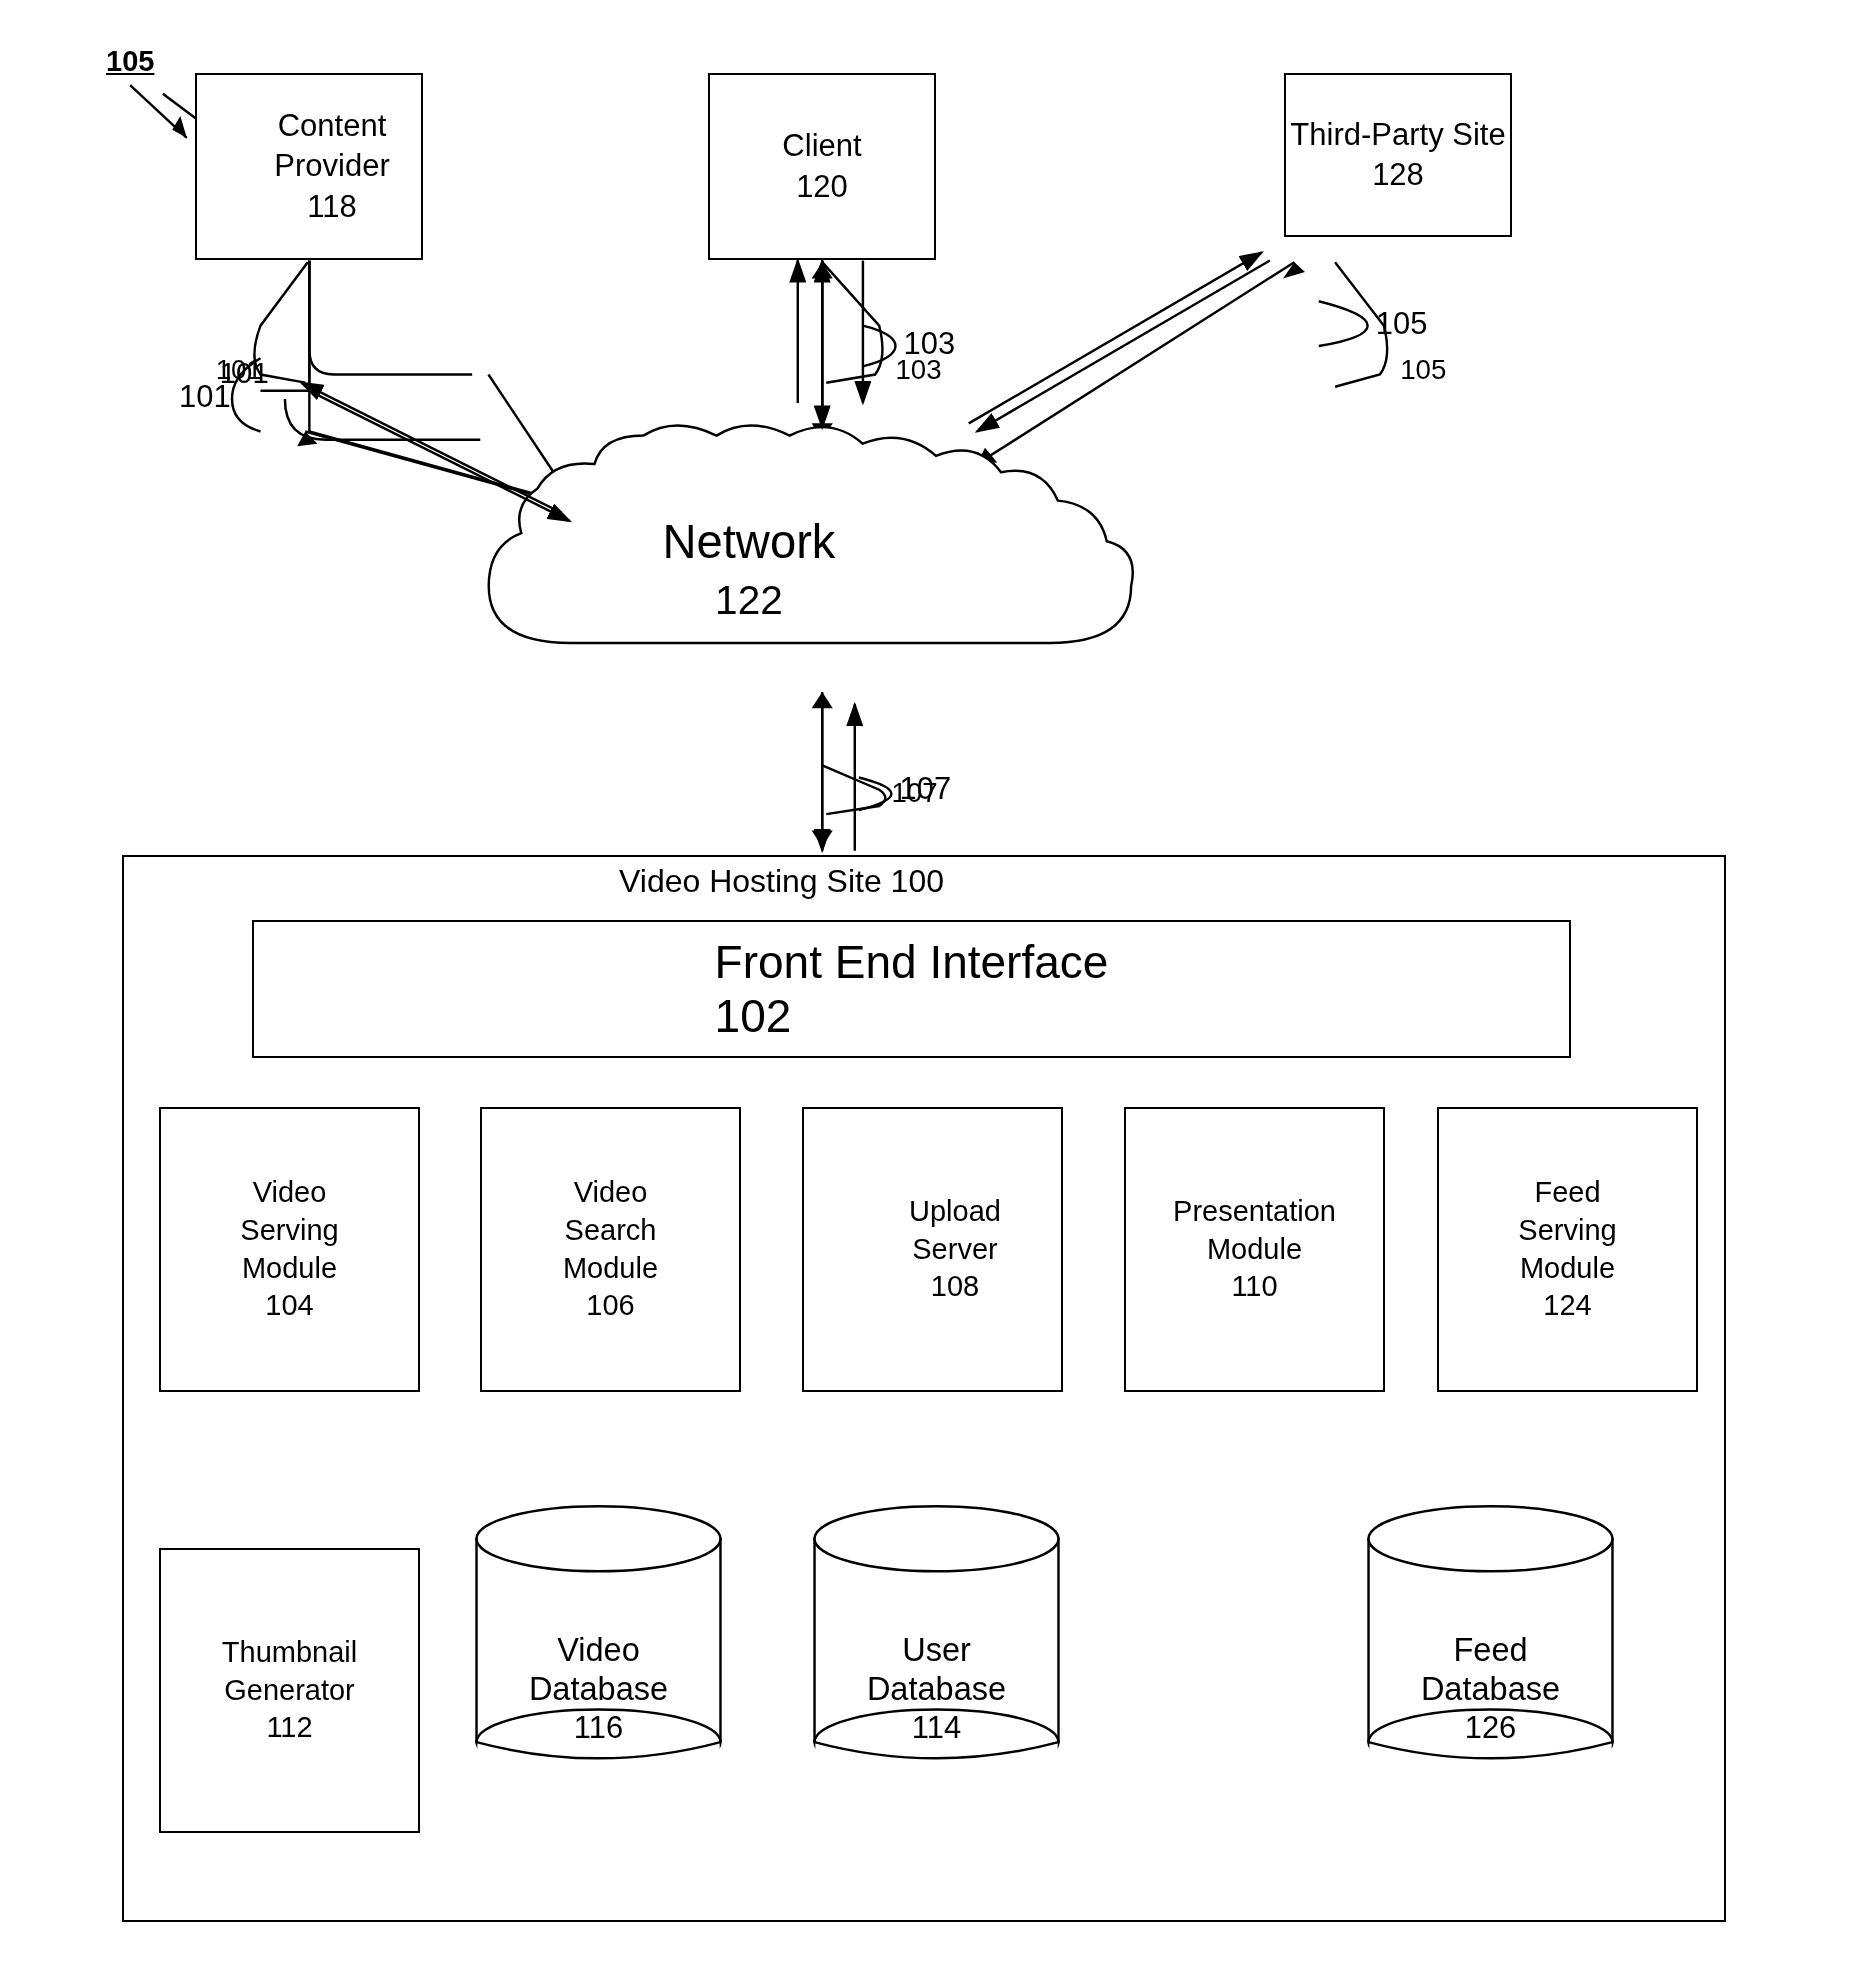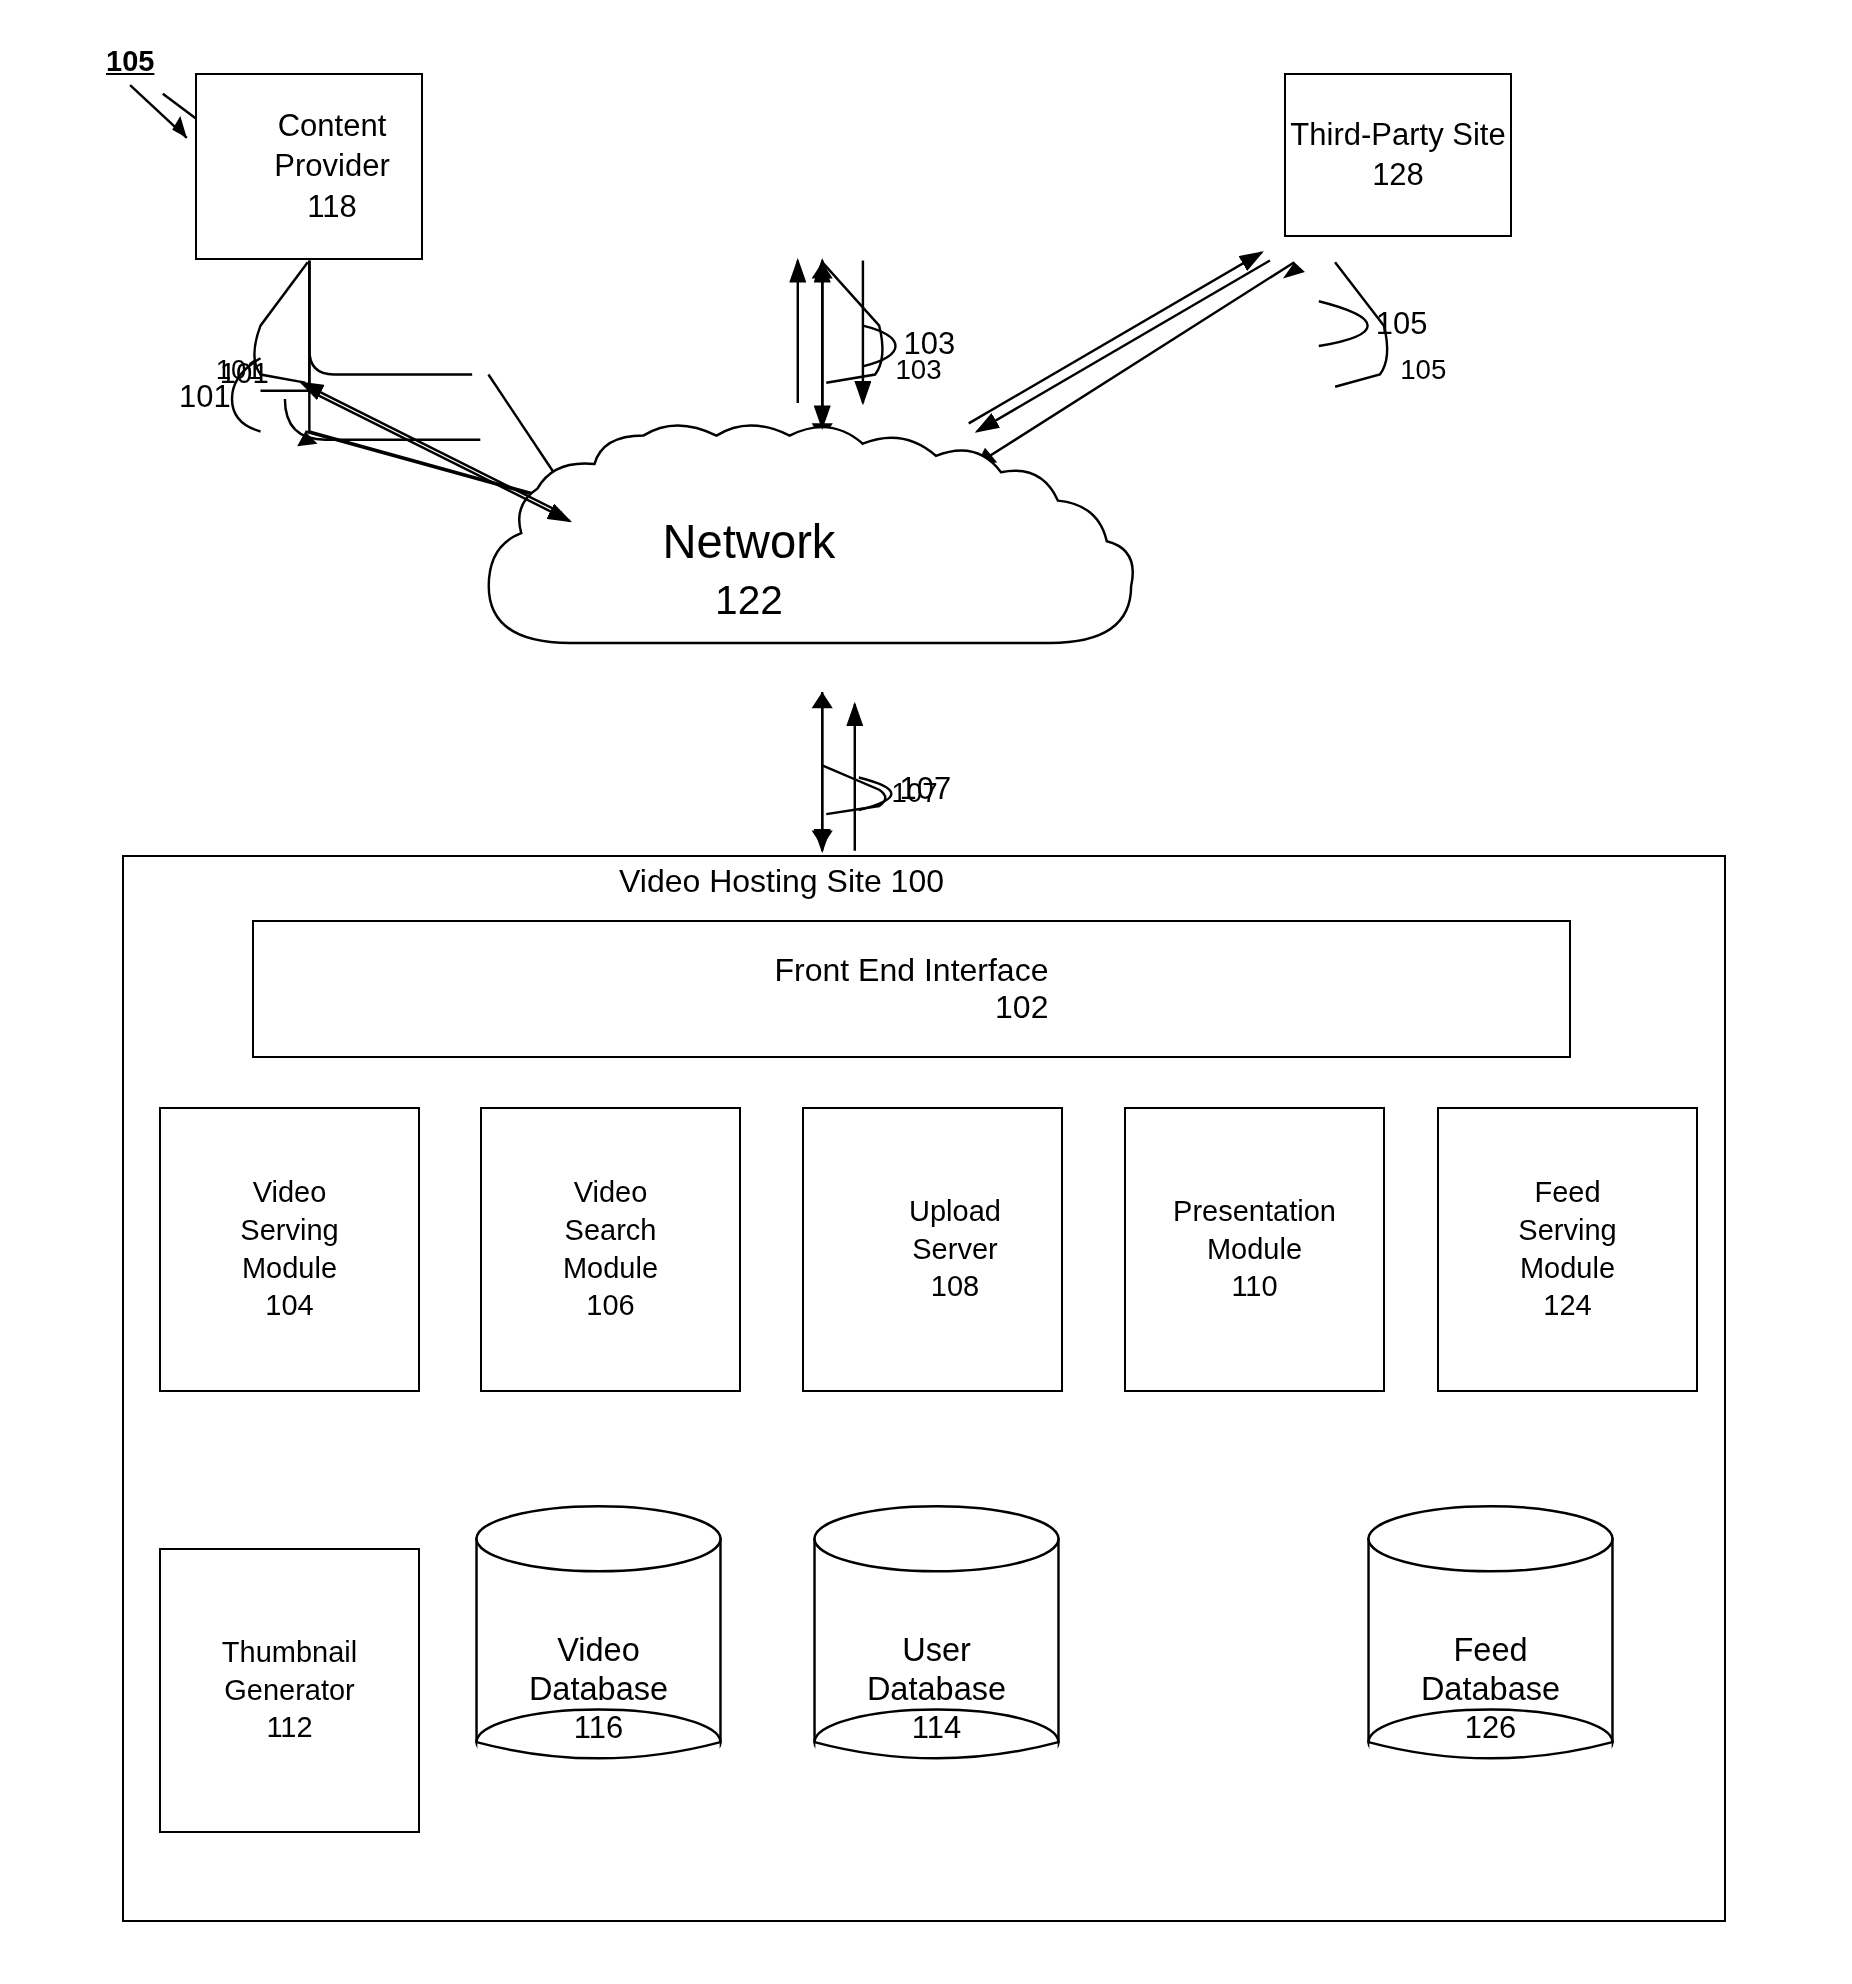--- a/index.html
+++ b/index.html
@@ -88,22 +88,22 @@
     .front-end-box {
       position: absolute;
       top: 920px;
       left: 252px;
       width: 1319px;
       height: 138px;
       border: 2.4px solid #000;
       display: flex;
       align-items: center;
       justify-content: center;
-      text-align: right;
-      font-size: 32px;
+      text-align: left;
+      font-size: 46px;
       background: #fff;
     }
 
     
     .module-box {
       position: absolute;
       border: 2.4px solid #000;
       display: flex;
       flex-direction: column;
       align-items: center;
@@ -227,20 +227,24 @@
   <svg style="position:absolute;top:77px;left:122px;width:81px;height:73px;" viewBox="0 0 100 90" width="81" height="73">
     <line x1="10" y1="10" x2="80" y2="75" stroke="#000" stroke-width="3"></line>
     <polygon points="80,75 62,65 72,48" fill="#000"></polygon>
   </svg>
 
   <div class="top-box box-content-provider">
     <span>Content Provider</span>
     <span>118</span>
   </div>
 
+  <div class="top-box box-client">
+    <span>Client</span>
+    <span>120</span>
+  </div>
 
   <div class="top-box box-third-party">
     <span>Third-Party Site</span>
     <span>128</span>
   </div>
 
   <svg style="position:absolute;top:399px;left:407px;width:814px;height:309px;" xmlns="http://www.w3.org/2000/svg" viewBox="0 0 1000 380" width="814" height="309">
 
     <path d="
       M 200,300

